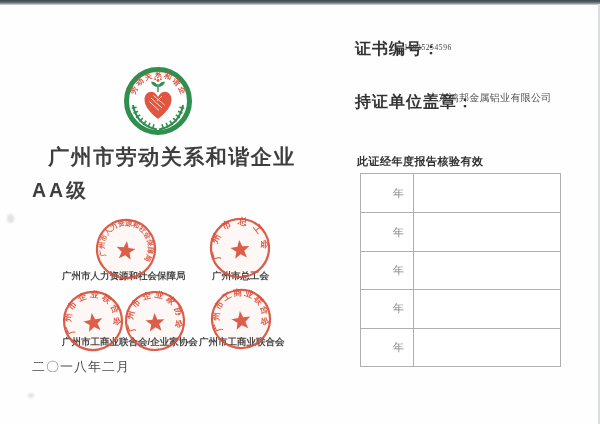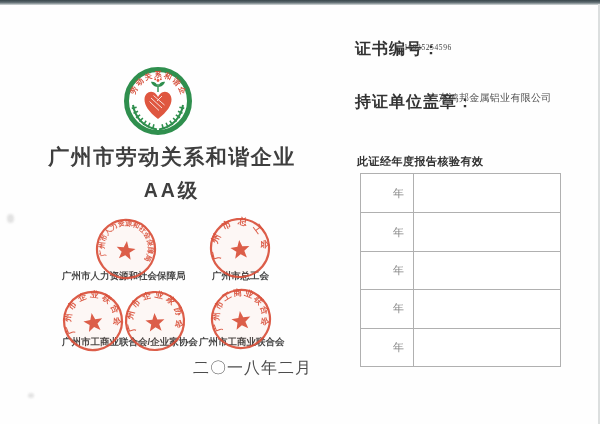--- a/index.html
+++ b/index.html
@@ -19,40 +19,40 @@
   .s1{left:7px;top:214px;width:7px;height:9px;}
   .s2{left:28px;top:393px;width:6px;height:5px;}
 
   
   .logo{position:absolute;left:122px;top:62px;width:72px;height:78px;}
   .cert-title{
     position:absolute;left:32px;top:146px;width:280px;text-align:center;
     color:#3e3e3e;font-weight:bold;font-size:21px;letter-spacing:1.5px;line-height:1;
   }
   .cert-grade{
-    position:absolute;left:32px;top:181px;width:280px;text-align:center;
+    position:absolute;left:32px;top:181px;width:280px;
     color:#3e3e3e;font-weight:bold;font-size:19.5px;letter-spacing:3px;line-height:1;
   }
   .stamp{position:absolute;width:64px;height:64px;}
   .st1{left:94px;top:217px;transform:rotate(7deg);}
   .st2{left:208px;top:216px;transform:rotate(-6deg);}
   .st3{left:61px;top:289px;transform:rotate(-10deg);}
   .st4{left:123px;top:289px;transform:rotate(-4deg);}
   .st5{left:209px;top:287px;transform:rotate(-8deg);}
   .issuer{
     position:absolute;color:#454545;font-weight:bold;font-size:9.5px;
     letter-spacing:0;white-space:nowrap;line-height:1;
   }
   .il1{left:62px;top:271px;}
   .il2{left:212px;top:271px;}
   .il3{left:62px;top:337px;}
   .il4{left:199px;top:337px;}
   .issue-date{
-    position:absolute;left:32px;top:360px;width:280px;text-align:right;
-    color:#4c4c4c;font-size:16px;letter-spacing:1px;line-height:1;
+    position:absolute;left:32px;top:360px;width:280px;text-align:left;
+    color:#4c4c4c;font-size:13px;letter-spacing:1px;line-height:1;
   }
 
   
   .field-label{
     position:absolute;color:#333;font-weight:bold;font-size:16px;
     letter-spacing:1px;line-height:1;white-space:nowrap;
   }
   .fl-no{left:355px;top:41px;}
   .fl-holder{left:355px;top:94px;font-family:Liberation Serif, serif;}
   .fl-valid{left:357px;top:156px;letter-spacing:0.5px;font-size:11px;}

